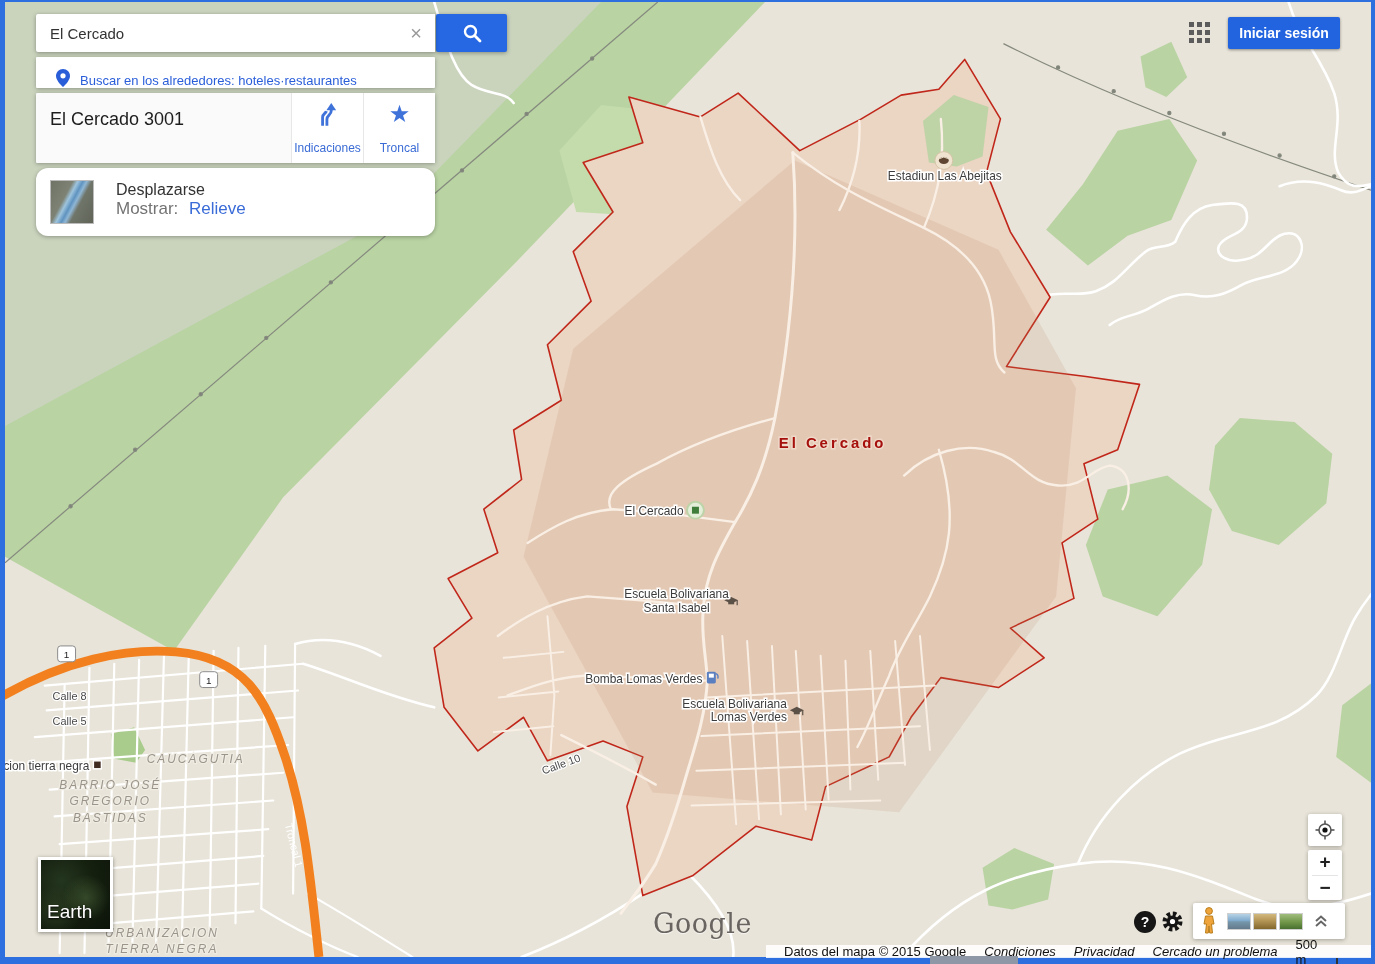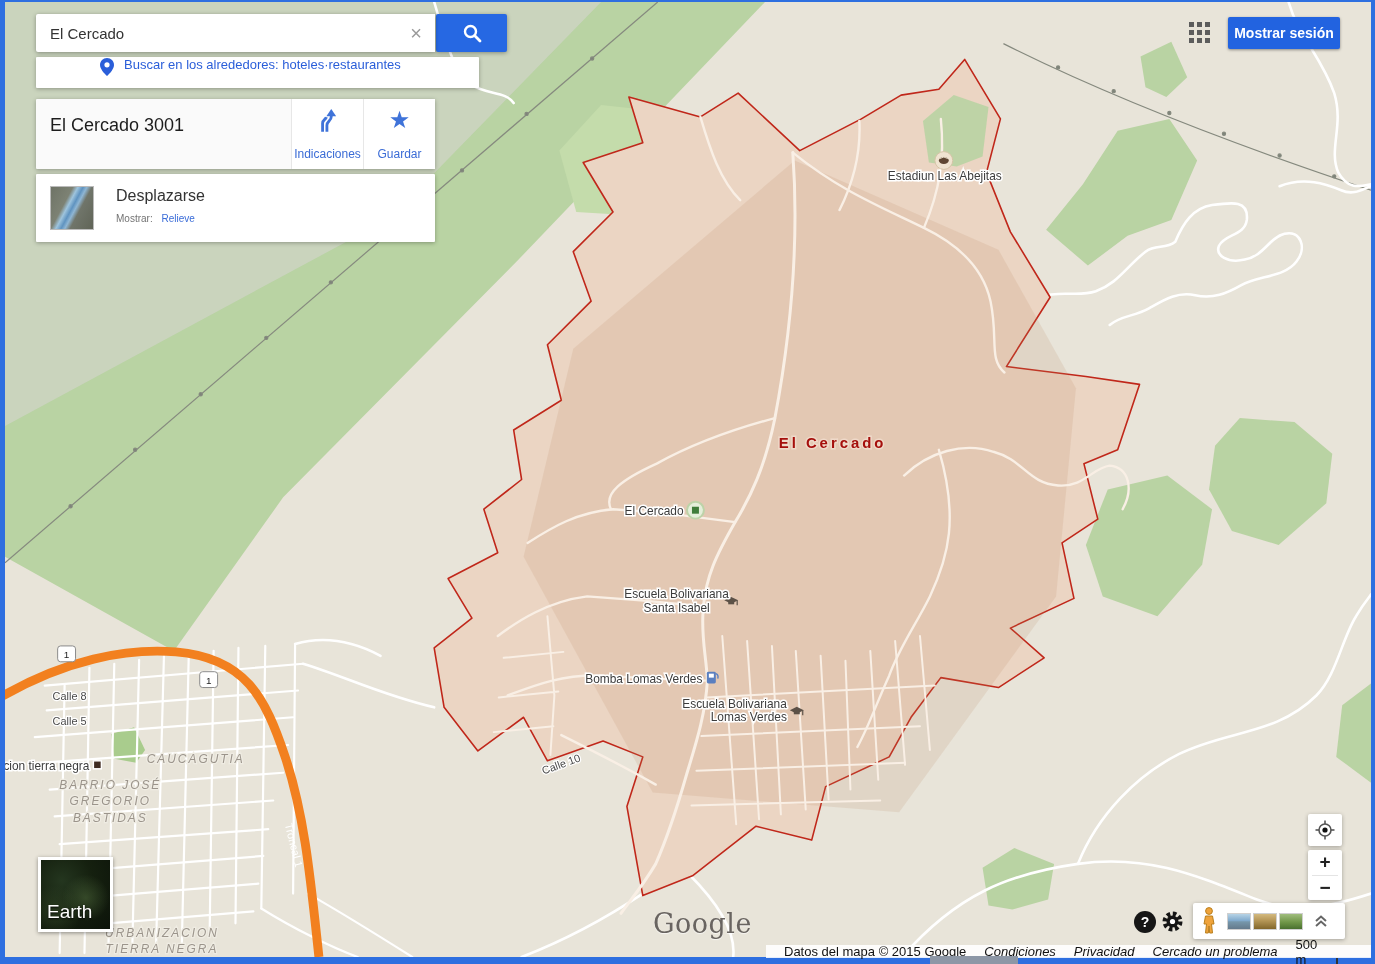--- a/index.html
+++ b/index.html
@@ -23,46 +23,46 @@
     border-radius:2px 0 0 2px;display:flex;align-items:center;position:relative;
   }
   .search-text{font-size:15px;color:#333;padding-left:14px;flex:1;}
   .clear-x{font-size:20px;color:#9a9a9a;padding:0 13px;cursor:pointer;line-height:38px;}
   .search-btn{
     width:71px;margin-left:1px;background:#2668e3;border-radius:2px;
     box-shadow:0 1px 4px rgba(0,0,0,.35);display:flex;align-items:center;justify-content:center;cursor:pointer;
   }
   .nearby-bar{
     margin-top:5px;height:31px;background:#fff;width:399px;
-    box-shadow:0 1px 4px rgba(0,0,0,.3);display:flex;align-items:flex-start;border-radius:1px;padding-left:44px;
+    box-shadow:0 1px 4px rgba(0,0,0,.3);display:flex;align-items:flex-end;border-radius:1px;
   }
   .nearby-text{color:#2a5ed9;font-size:13px;margin-left:9px;cursor:pointer;}
   .result-card{
-    margin-top:11px;width:399px;height:70px;background:#fafafa;
+    margin-top:5px;width:399px;height:70px;background:#fafafa;
     box-shadow:0 1px 4px rgba(0,0,0,.3);display:flex;border-radius:1px;
   }
   .result-title{font-size:18px;color:#1d1d1d;padding:16px 0 0 14px;flex:1;}
   .action-col{
     width:71px;background:#fff;border-left:1px solid #e7e7e7;display:flex;flex-direction:column;
     align-items:center;justify-content:space-between;padding:9px 0 8px 0;cursor:pointer;
   }
   .action-label{font-size:12px;color:#3b6cd6;text-align:right;}
   .star-glyph{font-size:24px;color:#3f73d9;line-height:24px;}
   .explore-card{
     margin-top:5px;width:399px;height:68px;background:#fff;
-    box-shadow:0 1px 4px rgba(0,0,0,.3);display:flex;border-radius:1px;
+    box-shadow:0 1px 4px rgba(0,0,0,.3);display:flex;border-radius:12px;
   }
   .thumb{
     width:44px;height:44px;margin:12px 0 0 14px;border:1px solid #bbb;box-sizing:border-box;
     background:
       linear-gradient(118deg,#6e7366 0%,#7d8274 34%,#9ec4dd 42%,#5f93c0 50%,#8fb6d4 56%,#70756a 64%,#606457 100%);
   }
   .explore-body{margin:13px 0 0 22px;}
   .explore-title{font-size:16px;color:#333;}
-  .explore-row{margin-top:8px;font-size:10px;}
+  .explore-row{font-size:17px;}
   .muted{color:#737373;}
   .link{color:#3a6cd8;cursor:pointer;margin-left:6px;}
 
   
   .apps-grid{position:absolute;left:1189px;top:22px;width:21px;height:21px;z-index:40;cursor:pointer;
     display:grid;grid-template-columns:repeat(3,5px);grid-template-rows:repeat(3,5px);gap:3px;}
   .apps-grid span{background:#5c5c5c;display:block;}
   .signin-btn{
     position:absolute;left:1228px;top:17px;width:112px;height:32px;z-index:40;cursor:pointer;
     background:#2263e0;border-radius:2px;box-shadow:0 1px 3px rgba(0,0,0,.4);
@@ -295,21 +295,21 @@
     <div class="action-col">
       <svg width="26" height="26" viewBox="0 0 24 24">
         <path d="M7,22 L7,14 C7,11 10,10.5 10.5,8.5" fill="none" stroke="#3f73d9" stroke-width="2.6"></path>
         <path d="M11,22 L11,16 C11,12 15,12 15,8 L15,7" fill="none" stroke="#3f73d9" stroke-width="2.6"></path>
         <polygon points="15,1 19.5,7.5 10.5,7.5" fill="#3f73d9"></polygon>
       </svg>
       <span class="action-label">Indicaciones</span>
     </div>
     <div class="action-col">
       <span class="star-glyph">★</span>
-      <span class="action-label">Guardar</span>
+      <span class="action-label">Troncal</span>
     </div>
   </div>
 
   <div class="explore-card">
     <div class="thumb"></div>
     <div class="explore-body">
       <div class="explore-title">Desplazarse</div>
       <div class="explore-row">
         <span class="muted">Mostrar:</span>
         <span class="link">Relieve</span>
@@ -323,21 +323,21 @@
     <span></span>
     <span></span>
     <span></span>
     <span></span>
     <span></span>
     <span></span>
     <span></span>
     <span></span>
 </div>
 <div class="signin-btn">
-  <span>Mostrar sesión</span>
+  <span>Iniciar sesión</span>
 </div>
 
 <div class="ctl loc-btn">
   <svg width="20" height="20" viewBox="0 0 20 20">
     <circle cx="10" cy="10" r="6" fill="none" stroke="#555" stroke-width="1.6"></circle>
     <circle cx="10" cy="10" r="2.6" fill="#111"></circle>
     <line x1="10" y1="0.5" x2="10" y2="4" stroke="#555" stroke-width="1.6"></line>
     <line x1="10" y1="16" x2="10" y2="19.5" stroke="#555" stroke-width="1.6"></line>
     <line x1="0.5" y1="10" x2="4" y2="10" stroke="#555" stroke-width="1.6"></line>
     <line x1="16" y1="10" x2="19.5" y2="10" stroke="#555" stroke-width="1.6"></line>

